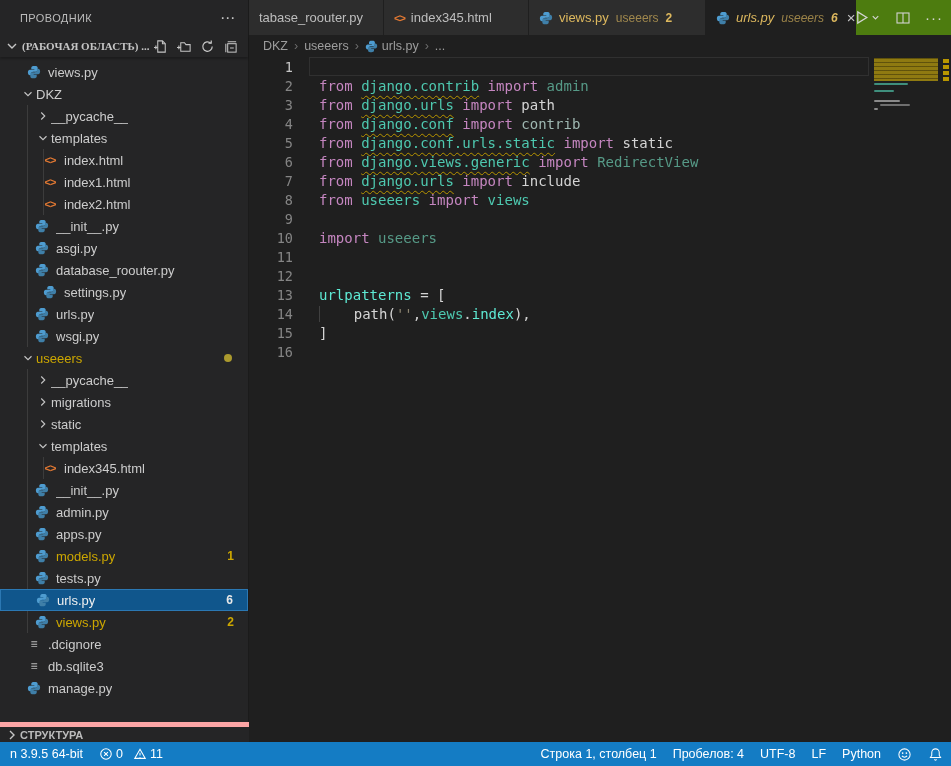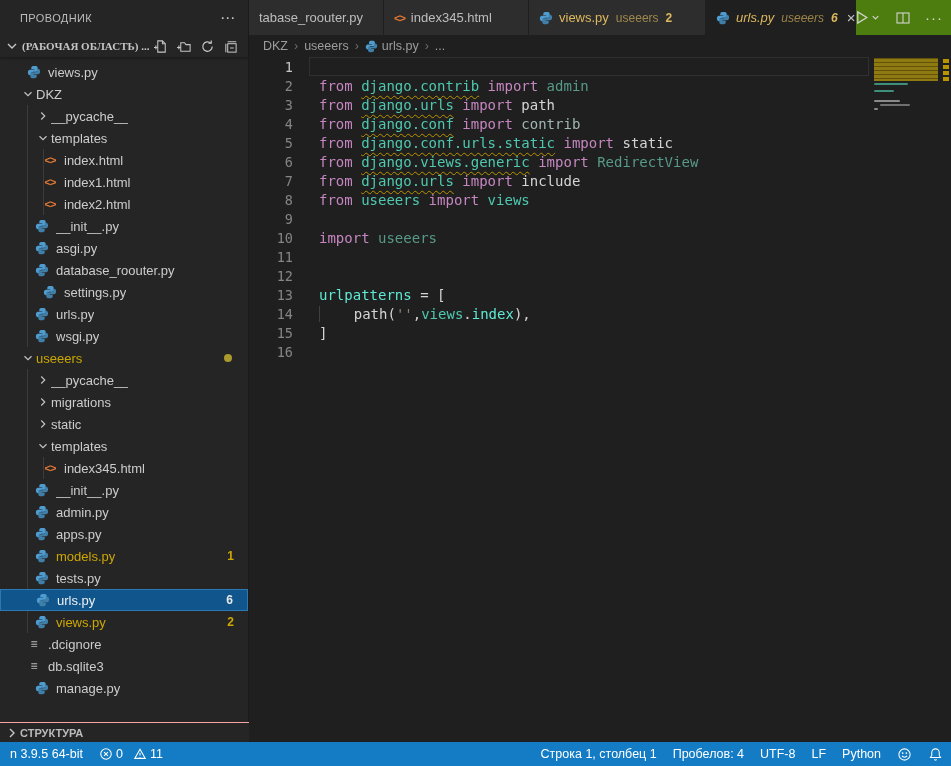--- a/index.html
+++ b/index.html
@@ -32,21 +32,21 @@
   .row .badge { position:absolute; right:14px; font-size:12px; font-weight:bold; color:#cca700; }
   .row .dotbadge { position:absolute; right:16px; width:8px; height:8px; border-radius:50%;
     background:#ab9a2e; }
   .row.selected { background:#10568c; border:1px solid #2b78b3; color:#f0f0f0; }
   .row.selected .badge { color:#e8e8e8; }
   .htmlglyph { color:#e37933; font-size:11px; font-weight:bold; letter-spacing:-1px; }
   .listglyph { color:#b8b8b8; font-size:12px; }
   .guide { position:absolute; width:1px; background:#3c3c3c; }
 
   .outline-row { position:absolute; left:0; bottom:0; width:249px; height:20px;
-    background:#252526; border-top:1px solid #fca5a5; display:flex; align-items:center;
+    background:#252526; border-top:5px solid #fca5a5; display:flex; align-items:center;
     font-size:11px; font-weight:bold; color:#bbbbbb; padding-left:4px; cursor:pointer; }
 
   
   .main { position:absolute; left:249px; top:0; width:702px; height:742px; background:#1f1f1f; }
   .tabbar { position:relative; height:35px; background:#4d7c0f; display:flex; }
   .tab { height:35px; display:flex; align-items:center; padding:0 10px; background:#2d2d2d;
     border-right:1px solid #1f1f1f; font-size:13px; color:#bdbdbd; cursor:pointer; flex:none; }
   .tab.active { background:#1f1f1f; }
   .tab .ticon { margin-right:6px; display:inline-flex; }
   .tab .desc { margin-left:7px; font-size:12px; opacity:.65; }
@@ -367,21 +367,21 @@
             <span class="listglyph">≡</span>
           </span>
           <span class="name">.dcignore</span>
         </div>
         <div class="row" style="padding-left: 26px;">
           <span class="ficon">
             <span class="listglyph">≡</span>
           </span>
           <span class="name">db.sqlite3</span>
         </div>
-        <div class="row" style="padding-left: 26px; margin-left: 8px;">
+        <div class="row" style="padding-left: 26px;">
           <span class="ficon">
             <svg width="14" height="14" viewBox="0 0 16 16">
  <path fill="#4e9cd0" d="M7.9 1C6.2 1 4.9 1.7 4.9 3v1.9h3.5v.6H3.3C1.9 5.5 1 6.6 1 8.5s.9 3.1 2.3 3.1h1.3V9.9c0-1.3 1.1-2.3 2.4-2.3h3.3c1.1 0 1.9-.9 1.9-2V3c0-1.3-1.2-2-2.7-2z"></path>
  <path fill="#3f7fa8" d="M8.1 15c1.7 0 3-.7 3-2v-1.9H7.6v-.6h5.1c1.4 0 2.3-1.1 2.3-3s-.9-3.1-2.3-3.1h-1.3v1.7c0 1.3-1.1 2.3-2.4 2.3H5.7c-1.1 0-1.9.9-1.9 2V13c0 1.3 1.2 2 2.7 2z"></path>
             </svg>
           </span>
           <span class="name">manage.py</span>
         </div>
       </div>
     <div class="outline-row">

